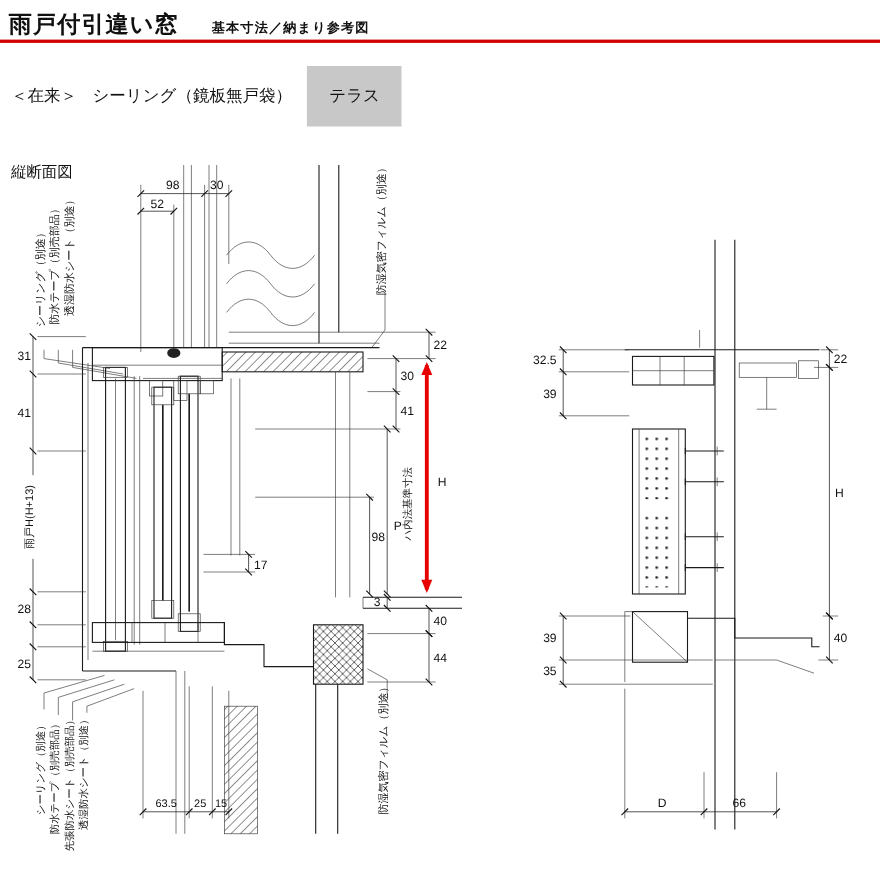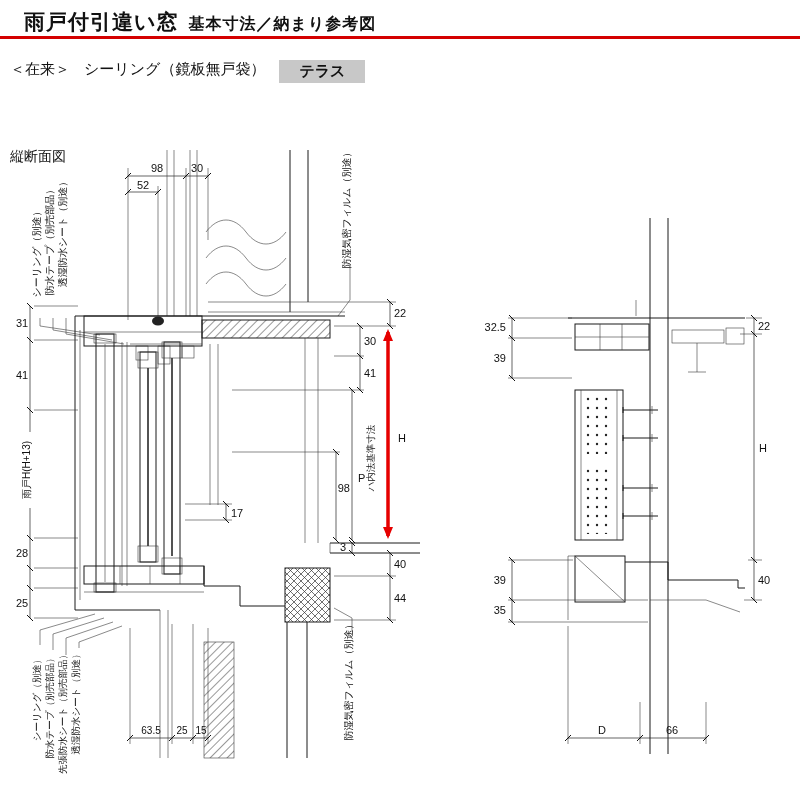--- a/index.html
+++ b/index.html
@@ -1,23 +1,23 @@
 <!DOCTYPE html>
 <html><head>
 <meta charset="utf-8">
 <style>
   html,body{margin:0;padding:0;background:#fff;}
   .page{position:relative;width:800px;height:800px;background:#fff;overflow:hidden;
         font-family:"Liberation Sans","DejaVu Sans",sans-serif;color:#111;}
-  .header{position:absolute;top:8px;left:24px;display:flex;align-items:baseline;gap:10px;justify-content:space-between;}
+  .header{position:absolute;top:8px;left:8px;display:flex;align-items:baseline;gap:10px;justify-content:space-between;}
   .title{font-size:21px;font-weight:bold;letter-spacing:1px;}
-  .subtitle{font-size:16px;font-weight:bold;letter-spacing:1px;}
+  .subtitle{font-size:12px;font-weight:bold;letter-spacing:1px;margin-left:20px;}
   .redline{position:absolute;top:36px;left:0;width:800px;height:3px;background:#d40000;}
-  .subheader{position:absolute;top:60px;left:10px;font-size:15px;display:flex;align-items:flex-start;gap:14px;}
-  .badge{display:inline-block;background:#c8c8c8;padding:2px 20px;font-size:15px;font-weight:bold;}
+  .subheader{position:absolute;top:60px;left:10px;font-size:15px;display:flex;align-items:center;gap:14px;}
+  .badge{display:inline-block;background:#c8c8c8;padding:18px 20px;font-size:15px;}
   .seclabel{position:absolute;top:116px;left:10px;font-size:14px;margin-top:32px;}
   svg{position:absolute;top:0;left:0;}
   svg .ln{stroke:#1a1a1a;stroke-width:1;fill:none;}
   svg .ln14{stroke:#1a1a1a;stroke-width:1.5;fill:none;}
   svg .th{stroke:#3a3a3a;stroke-width:0.6;fill:none;}
   svg .dl{stroke:#222;stroke-width:0.7;fill:none;}
   svg text{fill:#111;font-family:"Liberation Sans","DejaVu Sans",sans-serif;}
   svg .t{font-size:11px;}
   svg .t10{font-size:10px;}
   svg .t9{font-size:9.5px;}

